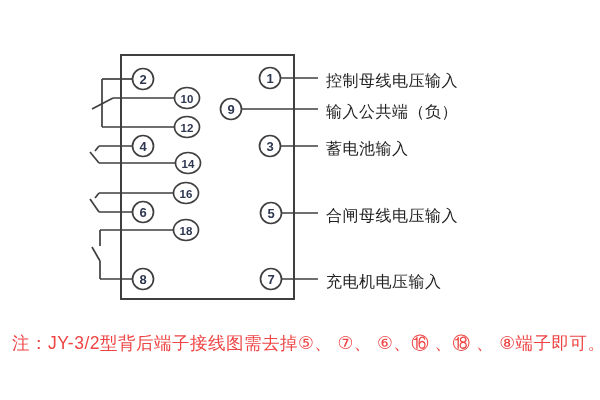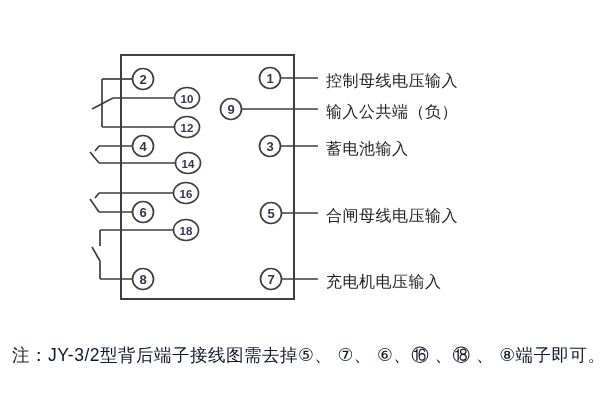--- a/index.html
+++ b/index.html
@@ -10,22 +10,22 @@
   svg line, svg rect{stroke:#3f3f3f;fill:none;}
   svg .wire{stroke-width:1.7;}
   svg .boxline{stroke-width:2;}
   svg circle, svg ellipse{stroke:#3f3f3f;stroke-width:1.7;fill:#ffffff;}
   svg text{fill:#2e3750;font-family:"Liberation Sans","DejaVu Sans",sans-serif;}
   .tnum{font-size:13px;font-weight:bold;text-anchor:middle;dominant-baseline:central;}
   .tnum2{font-size:11.5px;font-weight:bold;text-anchor:middle;dominant-baseline:central;}
   .rlabel{font-size:16px;font-weight:500;fill:#1f1f1f;letter-spacing:0.5px;
           text-anchor:start;dominant-baseline:central;}
   .note{position:absolute;left:12px;top:331px;width:578px;
-        font-size:17.5px;font-weight:500;color:#0f172a;letter-spacing:0.5px;
-        white-space:nowrap;margin-top:12px;}
+        font-size:17.5px;font-weight:500;color:#ef4444;letter-spacing:0.5px;
+        white-space:nowrap;}
 </style>
 </head>
 <body>
 
 <div class="stage">
   <svg width="600" height="400" viewBox="0 0 600 400">
 
     <rect class="boxline" x="121" y="55" width="173" height="244"></rect>
 
     <g>

